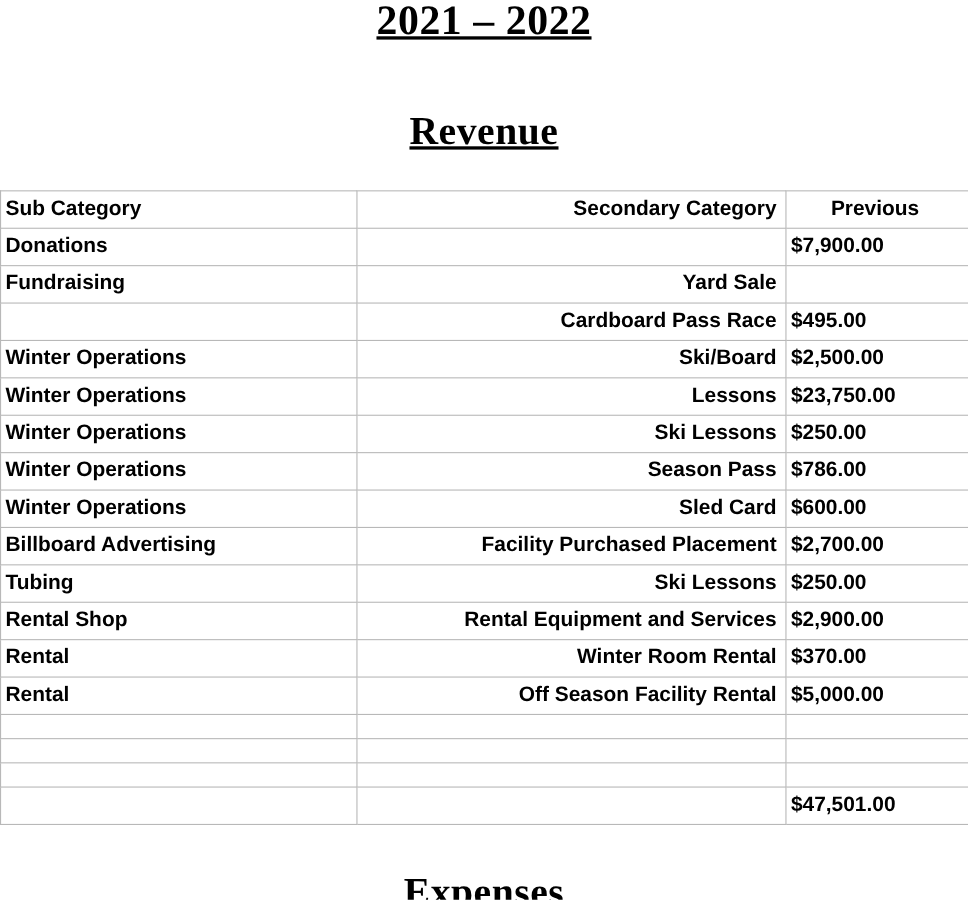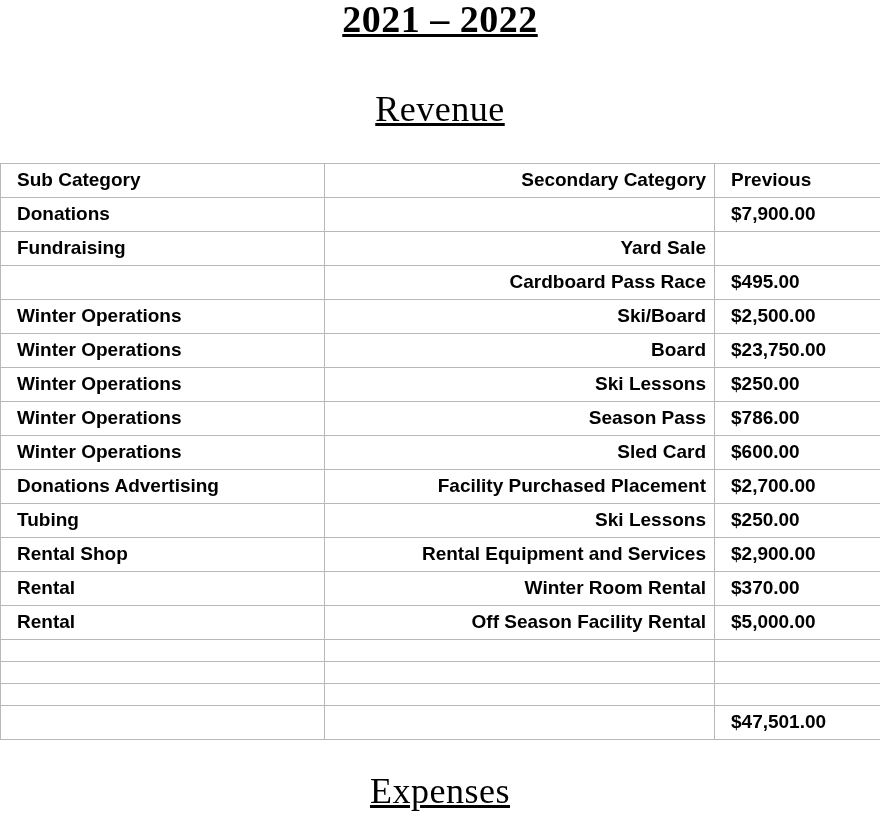--- a/index.html
+++ b/index.html
@@ -30,25 +30,25 @@
     text-align: center;
     text-decoration: underline;
     line-height: 1.0;
     margin: 0;
     padding-top: 0px;
     letter-spacing: 0.5px;
   }
 
   .section-heading {
     font-family: "Liberation Serif", serif;
-    font-weight: normal;
+    font-weight: bold;
     font-size: 36px;
     text-align: center;
     text-decoration: underline;
-    margin: 2px;
+    margin: 12px;
     letter-spacing: 0.5px;
   }
 
   .revenue-heading {
     padding-top: 48px;
     padding-bottom: 0px;
   }
 
   .expenses-heading {
     padding-top: 28px;
@@ -59,38 +59,38 @@
     width: 880px;
     table-layout: fixed;
     margin-top: 33px;
   }
 
   table.budget td, table.budget th {
     border: 1px solid #b8b8b8;
     font-family: "Liberation Sans", sans-serif;
     font-weight: bold;
     font-size: 19px;
-    padding: 5px 8px 6px 16px;
+    padding: 5px 8px 6px 4px;
     height: 22px;
     box-sizing: border-box;
     vertical-align: middle;
     white-space: nowrap;
     overflow: hidden;
     margin-left: 13px;
   }
 
   table.budget col.c-sub { width: 324px; }
   table.budget col.c-sec { width: 390px; }
   table.budget col.c-prev { width: 166px; }
 
   .cell-sub { text-align: left; }
   .cell-sec { text-align: right; }
   .cell-prev { }
 
-  th.cell-prev { text-align: left; }
+  th.cell-prev { text-align: center; }
 
   tr.header-row td, tr.header-row th {
     font-weight: bold;
   }
 
   .empty-row td {
     height: 33px;
   }
 </style>
 </head>
@@ -131,40 +131,40 @@
         <td class="cell-sec">Cardboard Pass Race</td>
         <td class="cell-prev">$495.00</td>
       </tr>
       <tr>
         <td class="cell-sub">Winter Operations</td>
         <td class="cell-sec">Ski/Board</td>
         <td class="cell-prev">$2,500.00</td>
       </tr>
       <tr>
         <td class="cell-sub">Winter Operations</td>
-        <td class="cell-sec">Board</td>
+        <td class="cell-sec">Lessons</td>
         <td class="cell-prev">$23,750.00</td>
       </tr>
       <tr>
         <td class="cell-sub">Winter Operations</td>
         <td class="cell-sec">Ski Lessons</td>
         <td class="cell-prev">$250.00</td>
       </tr>
       <tr>
         <td class="cell-sub">Winter Operations</td>
         <td class="cell-sec">Season Pass</td>
         <td class="cell-prev">$786.00</td>
       </tr>
       <tr>
         <td class="cell-sub">Winter Operations</td>
         <td class="cell-sec">Sled Card</td>
         <td class="cell-prev">$600.00</td>
       </tr>
       <tr>
-        <td class="cell-sub">Donations Advertising</td>
+        <td class="cell-sub">Billboard Advertising</td>
         <td class="cell-sec">Facility Purchased Placement</td>
         <td class="cell-prev">$2,700.00</td>
       </tr>
       <tr>
         <td class="cell-sub">Tubing</td>
         <td class="cell-sec">Ski Lessons</td>
         <td class="cell-prev">$250.00</td>
       </tr>
       <tr>
         <td class="cell-sub">Rental Shop</td>

